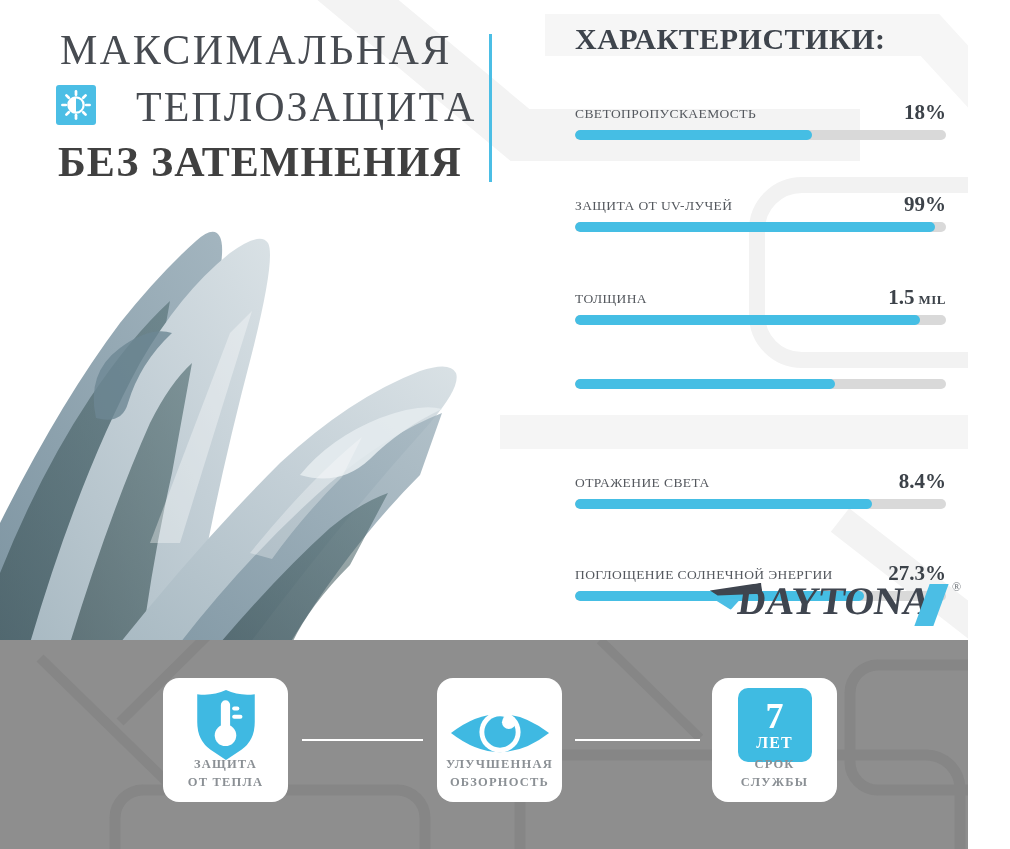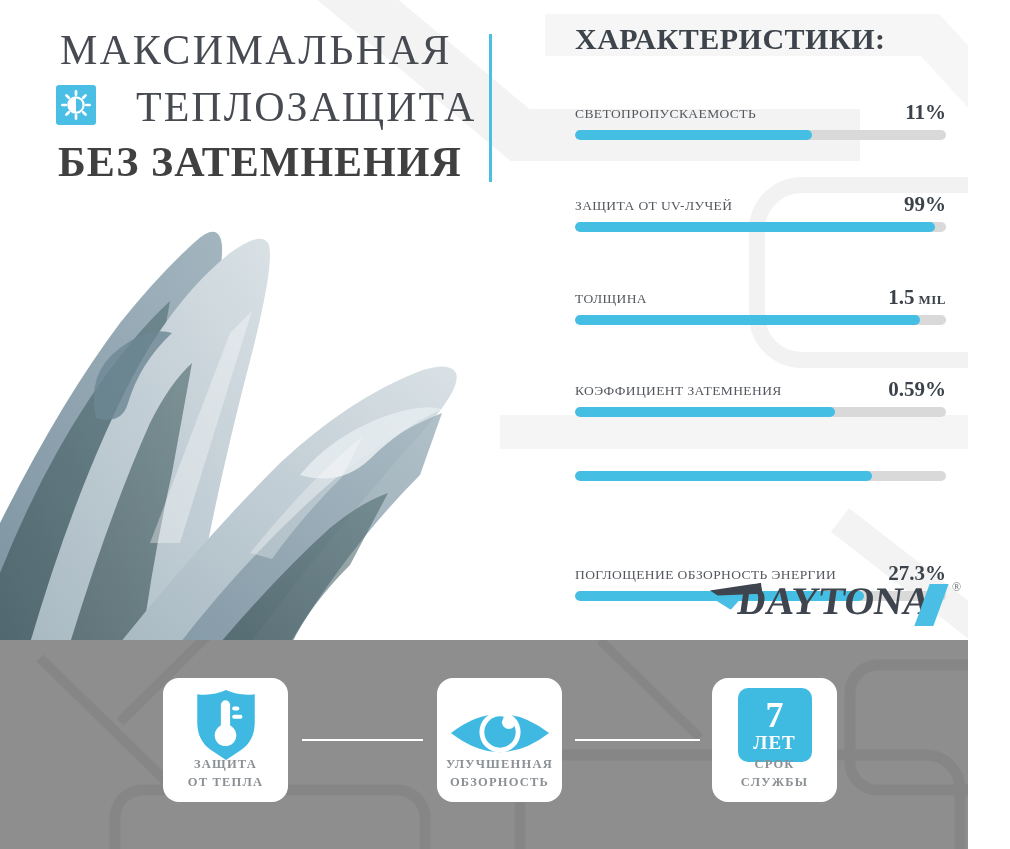--- a/index.html
+++ b/index.html
@@ -52,21 +52,21 @@
   .band{position:absolute;left:0;top:640px;width:1010px;height:209px;background:#8E8E8E;overflow:hidden;}
   .band-deco{position:absolute;left:0;top:0;width:1010px;height:209px;}
   .card{position:absolute;top:38px;width:125px;height:124px;background:#ffffff;border-radius:16px;}
   .card-1{left:163px;} .card-2{left:437px;} .card-3{left:712px;}
   .card-icon{position:absolute;left:0;right:0;display:flex;justify-content:center;}
   .card-label{position:absolute;left:0;right:0;bottom:11px;text-align:center;font-size:12.5px;
               font-weight:bold;color:#8B9095;letter-spacing:1.2px;line-height:1.45;white-space:pre-line;}
   .years-box{width:74px;height:74px;background:#3FBBE2;border-radius:10px;margin-top:10px;
              display:flex;flex-direction:column;align-items:center;justify-content:center;color:#fff;}
   .years-number{font-size:36px;font-weight:bold;line-height:1;}
-  .years-unit{font-size:19px;font-weight:bold;line-height:1.1;letter-spacing:1px;}
+  .years-unit{font-size:16px;font-weight:bold;line-height:1.1;letter-spacing:1px;}
   .connector{position:absolute;top:99px;height:2px;background:#ffffff;}
   .conn-1{left:302px;width:121px;} .conn-2{left:575px;width:125px;}
 </style>
 </head>
 <body>
 
 <div class="poster">
 
   <svg class="bg-deco" viewBox="0 0 1010 645">
     <path d="M310 -40 L520 135 L860 135" stroke="#f3f3f3" stroke-width="52" fill="none"></path>
@@ -128,21 +128,21 @@
   <div class="title-line3">БЕЗ ЗАТЕМНЕНИЯ</div>
   <div class="v-divider"></div>
 
   <div class="specs">
     <h2 class="specs-heading">ХАРАКТЕРИСТИКИ:</h2>
 
     <div class="spec-row">
       <div class="spec-top">
         <span class="spec-label">СВЕТОПРОПУСКАЕМОСТЬ</span>
         <span class="spec-value">
-            <span>11%</span>
+            <span>18%</span>
           </span>
       </div>
       <div class="track">
           <div class="fill" style="width: 64%;"></div>
         </div>
     </div>
 
 
     <div class="spec-row">
       <div class="spec-top">
@@ -164,41 +164,41 @@
             <span>1.5</span>
             <span class="spec-unit">MIL</span>
           </span>
       </div>
       <div class="track">
           <div class="fill" style="width: 93%;"></div>
         </div>
     </div>
 
     <div class="spec-row">
-      <div class="spec-top">
-        <span class="spec-label">КОЭФФИЦИЕНТ ЗАТЕМНЕНИЯ</span>
-        <span class="spec-value">
-            <span>0.59%</span>
-          </span>
-      </div>
       <div class="track">
           <div class="fill" style="width: 70%;"></div>
         </div>
     </div>
 
 
     <div class="spec-row">
+      <div class="spec-top">
+        <span class="spec-label">ОТРАЖЕНИЕ СВЕТА</span>
+        <span class="spec-value">
+            <span>8.4%</span>
+          </span>
+      </div>
       <div class="track">
           <div class="fill" style="width: 80%;"></div>
         </div>
     </div>
 
     <div class="spec-row">
       <div class="spec-top">
-        <span class="spec-label">ПОГЛОЩЕНИЕ ОБЗОРНОСТЬ ЭНЕРГИИ</span>
+        <span class="spec-label">ПОГЛОЩЕНИЕ СОЛНЕЧНОЙ ЭНЕРГИИ</span>
         <span class="spec-value">
             <span>27.3%</span>
           </span>
       </div>
       <div class="track">
           <div class="fill" style="width: 78%;"></div>
         </div>
     </div>
 
     <div class="spec-row">

